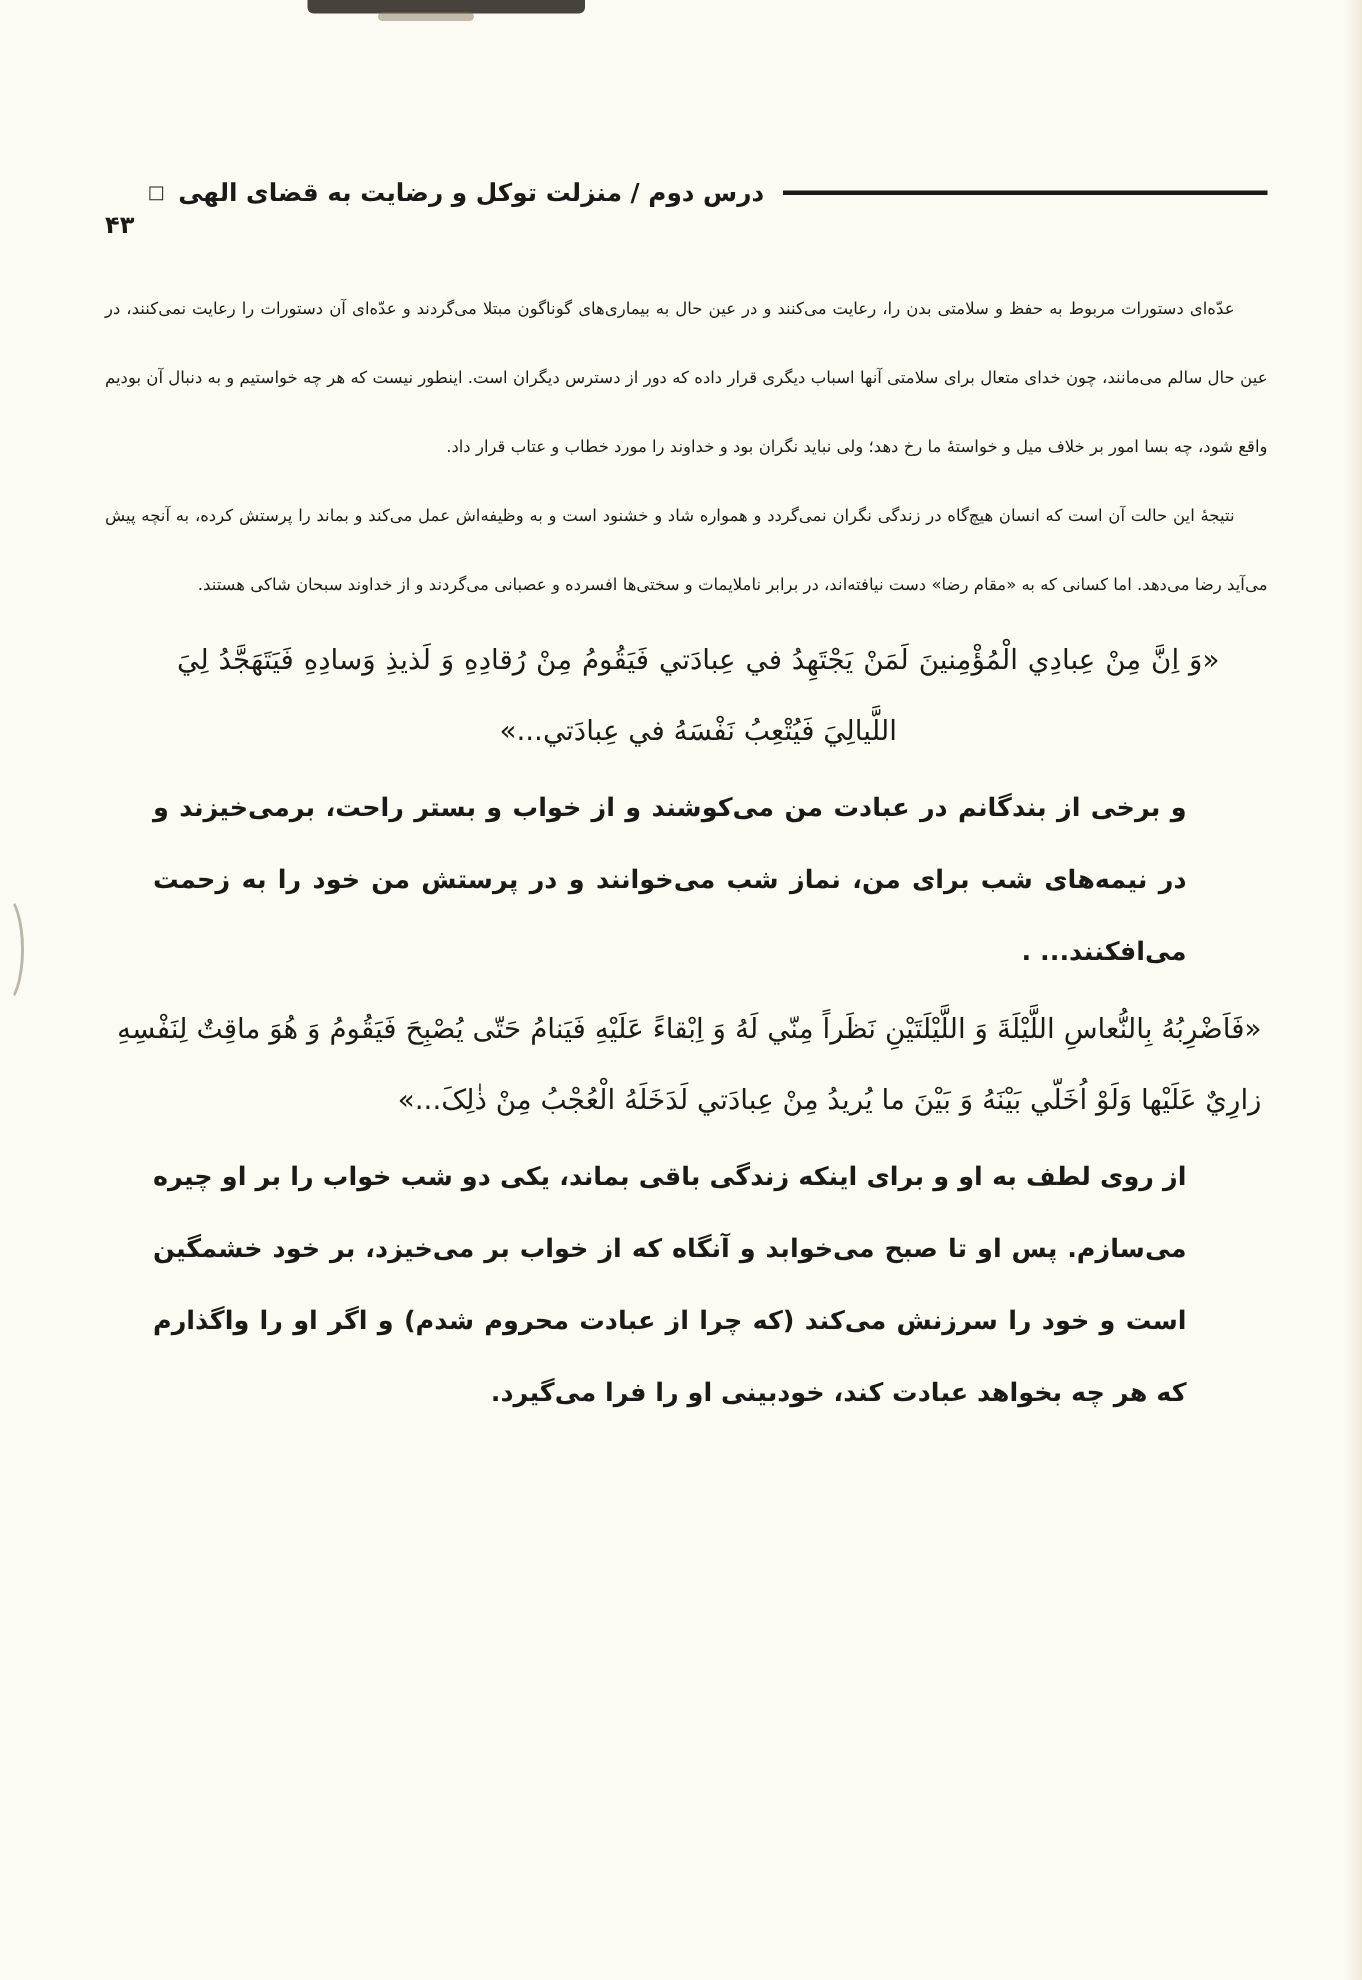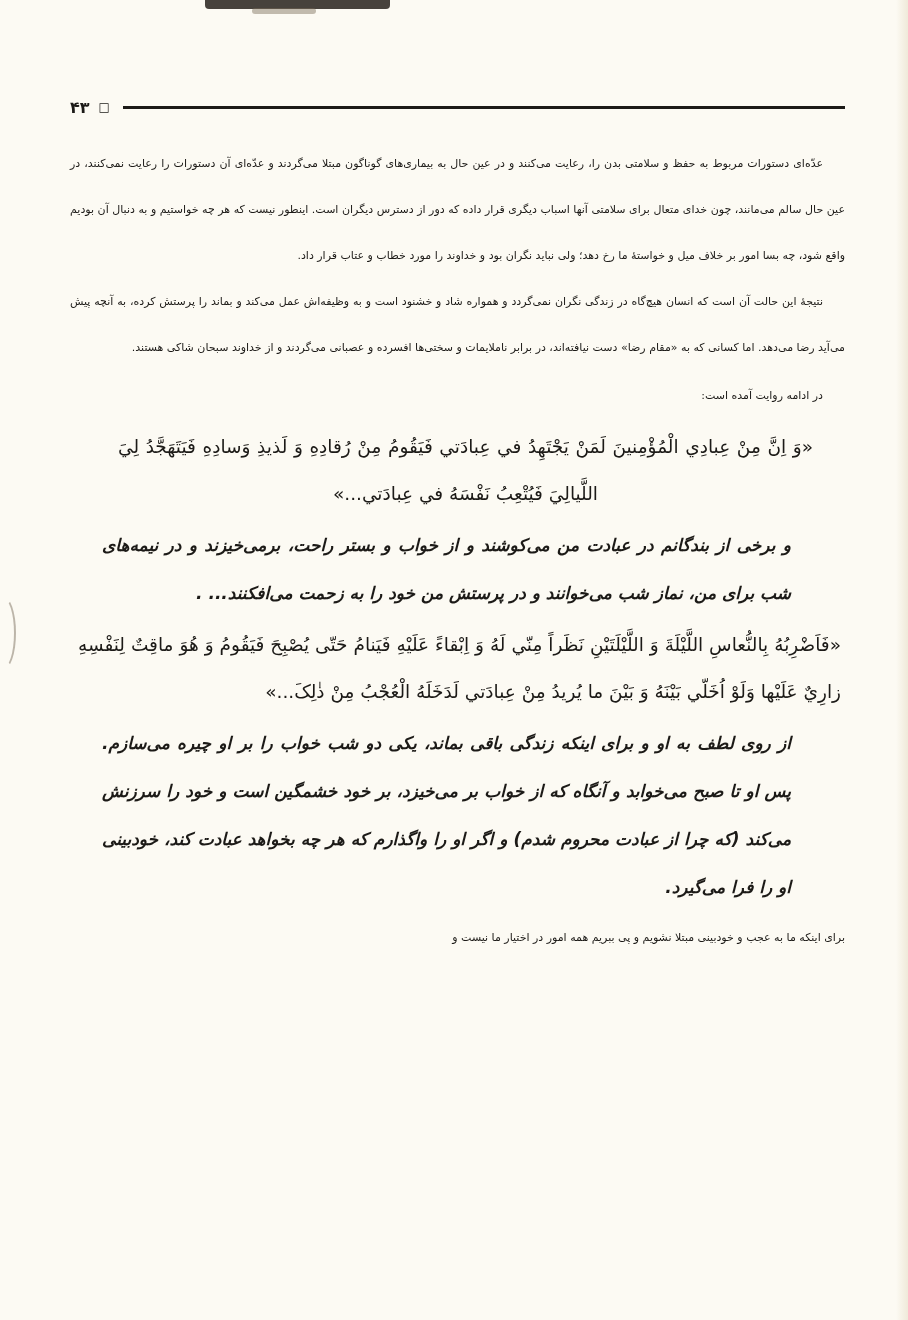--- a/index.html
+++ b/index.html
@@ -42,70 +42,69 @@
     top:98px;right:63px;left:70px;
   }
   .page-header{
     display:flex;align-items:center;gap:9px;
     font-weight:bold;font-size:16.5px;
     margin-bottom:24px;white-space:nowrap;
   }
   .header-rule{flex:1 1 auto;height:2.4px;background:var(--ink);margin-left:4px;}
   .header-title{flex:0 0 auto;letter-spacing:0.2px;}
   .header-square{flex:0 0 auto;font-size:12px;position:relative;top:-1px;}
-  .header-pagenum{flex:0 0 auto;font-size:16px;letter-spacing:2px;}
+  .header-pagenum{flex:0 0 auto;font-size:16px;letter-spacing:2px;margin-top:42px;}
   .para{
     margin:0;font-size:11px;line-height:46px;
     text-align:justify;
   }
   .para.indent{text-indent:22px;}
   .narration-intro{margin:2px 0 4px 0;}
   .arabic{
     margin:4px 0;
     font-weight:normal;font-size:18.5px;line-height:47px;
     text-align:justify;
   }
   .arabic.q1{padding:0 32px 0 48px;text-align-last:center;}
   .arabic.q2{padding:0 4px 0 8px;}
   .trans{
     margin:4px 0;
-    font-style:italic;font-weight:bold;
+    font-weight:bold;
     font-size:17px;line-height:48px;
     text-align:justify;
     padding:0 54px 0 32px;
   }
 </style>
 </head>
 <body>
 
 <div class="page">
 
   <div class="artifact-top"></div>
   <div class="artifact-top-smudge"></div>
   <div class="artifact-left"></div>
   <div class="edge-right"></div>
 
   <div class="content">
 
     <div class="page-header">
       <div class="header-rule"></div>
+      <span class="header-title">درس دوم / منزلت توکل و رضایت به قضای الهی</span>
       <span class="header-square">□</span>
       <span class="header-pagenum">۴۳</span>
     </div>
 
     <p class="para indent">عدّه‌ای دستورات مربوط به حفظ و سلامتی بدن را، رعایت می‌کنند و در عین حال به بیماری‌های گوناگون مبتلا می‌گردند و عدّه‌ای آن دستورات را رعایت نمی‌کنند، در عین حال سالم می‌مانند، چون خدای متعال برای سلامتی آنها اسباب دیگری قرار داده که دور از دسترس دیگران است. اینطور نیست که هر چه خواستیم و به دنبال آن بودیم واقع شود، چه بسا امور بر خلاف میل و خواستهٔ ما رخ دهد؛ ولی نباید نگران بود و خداوند را مورد خطاب و عتاب قرار داد.</p>
 
     <p class="para indent">نتیجهٔ این حالت آن است که انسان هیچ‌گاه در زندگی نگران نمی‌گردد و همواره شاد و خشنود است و به وظیفه‌اش عمل می‌کند و بماند را پرستش کرده، به آنچه پیش می‌آید رضا می‌دهد. اما کسانی که به «مقام رضا» دست نیافته‌اند، در برابر ناملایمات و سختی‌ها افسرده و عصبانی می‌گردند و از خداوند سبحان شاکی هستند.</p>
 
-    <p class="para indent narration-intro">در ادامه روایت آمده است:</p>
 
     <p class="arabic q1">«وَ اِنَّ مِنْ عِبادِي الْمُؤْمِنينَ لَمَنْ يَجْتَهِدُ في عِبادَتي فَيَقُومُ مِنْ رُقادِهِ وَ لَذيذِ وَسادِهِ فَيَتَهَجَّدُ لِيَ اللَّيالِيَ فَيُتْعِبُ نَفْسَهُ في عِبادَتي...»</p>
 
     <p class="trans">و برخی از بندگانم در عبادت من می‌کوشند و از خواب و بستر راحت، برمی‌خیزند و در نیمه‌های شب برای من، نماز شب می‌خوانند و در پرستش من خود را به زحمت می‌افکنند... .</p>
 
     <p class="arabic q2">«فَاَضْرِبُهُ بِالنُّعاسِ اللَّيْلَةَ وَ اللَّيْلَتَيْنِ نَظَراً مِنّي لَهُ وَ اِبْقاءً عَلَيْهِ فَيَنامُ حَتّى يُصْبِحَ فَيَقُومُ وَ هُوَ ماقِتٌ لِنَفْسِهِ زارِيٌ عَلَيْها وَلَوْ اُخَلّي بَيْنَهُ وَ بَيْنَ ما يُريدُ مِنْ عِبادَتي لَدَخَلَهُ الْعُجْبُ مِنْ ذٰلِکَ...»</p>
 
     <p class="trans">از روی لطف به او و برای اینکه زندگی باقی بماند، یکی دو شب خواب را بر او چیره می‌سازم. پس او تا صبح می‌خوابد و آنگاه که از خواب بر می‌خیزد، بر خود خشمگین است و خود را سرزنش می‌کند (که چرا از عبادت محروم شدم) و اگر او را واگذارم که هر چه بخواهد عبادت کند، خودبینی او را فرا می‌گیرد.</p>
 
-    <p class="para">برای اینکه ما به عجب و خودبینی مبتلا نشویم و پی ببریم همه امور در اختیار ما نیست و</p>
 
   </div>
 </div>
 
 </body></html>

